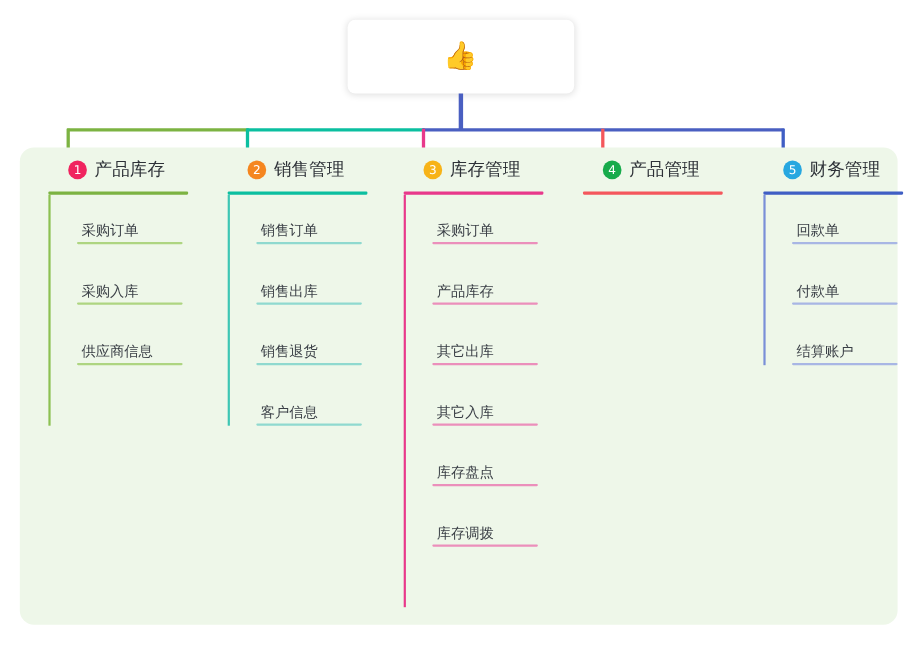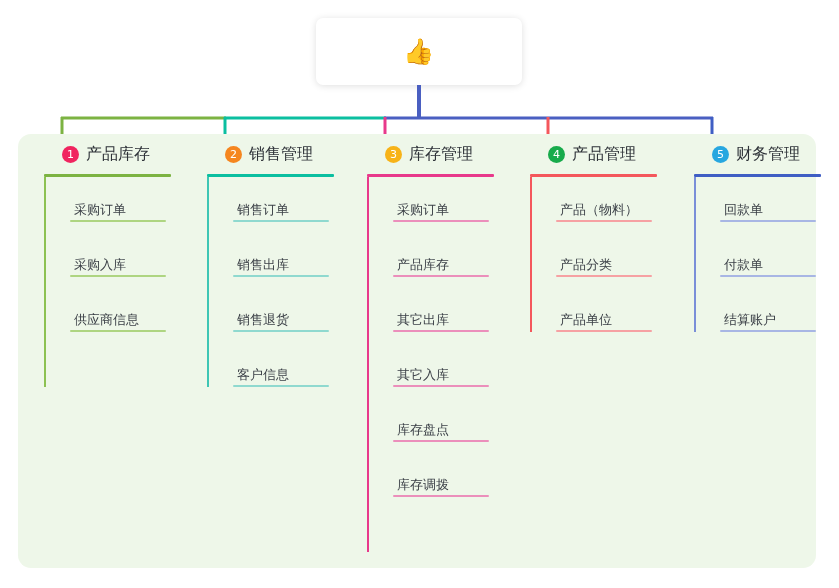--- a/index.html
+++ b/index.html
@@ -245,35 +245,20 @@
           <div class="item-rule" style="background: rgb(235, 143, 187);"></div>
         </div>
       </div>
     </div>
     <div class="column" style="left: 508px;">
       <div class="col-header">
         <span class="badge" style="background: rgb(23, 171, 75);">4</span>
         <span class="col-title">产品管理</span>
       </div>
       <div class="col-rule" style="background: rgb(244, 87, 92);"></div>
-      <div class="items">
-        <div class="spine" style="background: rgb(244, 87, 92); height: 155px;"></div>
-        <div class="item">
-          <span class="item-label">产品（物料）</span>
-          <div class="item-rule" style="background: rgb(246, 161, 163);"></div>
-        </div>
-        <div class="item">
-          <span class="item-label">产品分类</span>
-          <div class="item-rule" style="background: rgb(246, 161, 163);"></div>
-        </div>
-        <div class="item">
-          <span class="item-label">产品单位</span>
-          <div class="item-rule" style="background: rgb(246, 161, 163);"></div>
-        </div>
-      </div>
     </div>
     <div class="column" style="left: 672px;">
       <div class="col-header">
         <span class="badge" style="background: rgb(39, 167, 224);">5</span>
         <span class="col-title">财务管理</span>
       </div>
       <div class="col-rule" style="background: rgb(63, 94, 196);"></div>
       <div class="items">
         <div class="spine" style="background: rgb(122, 143, 216); height: 155px;"></div>
         <div class="item">

